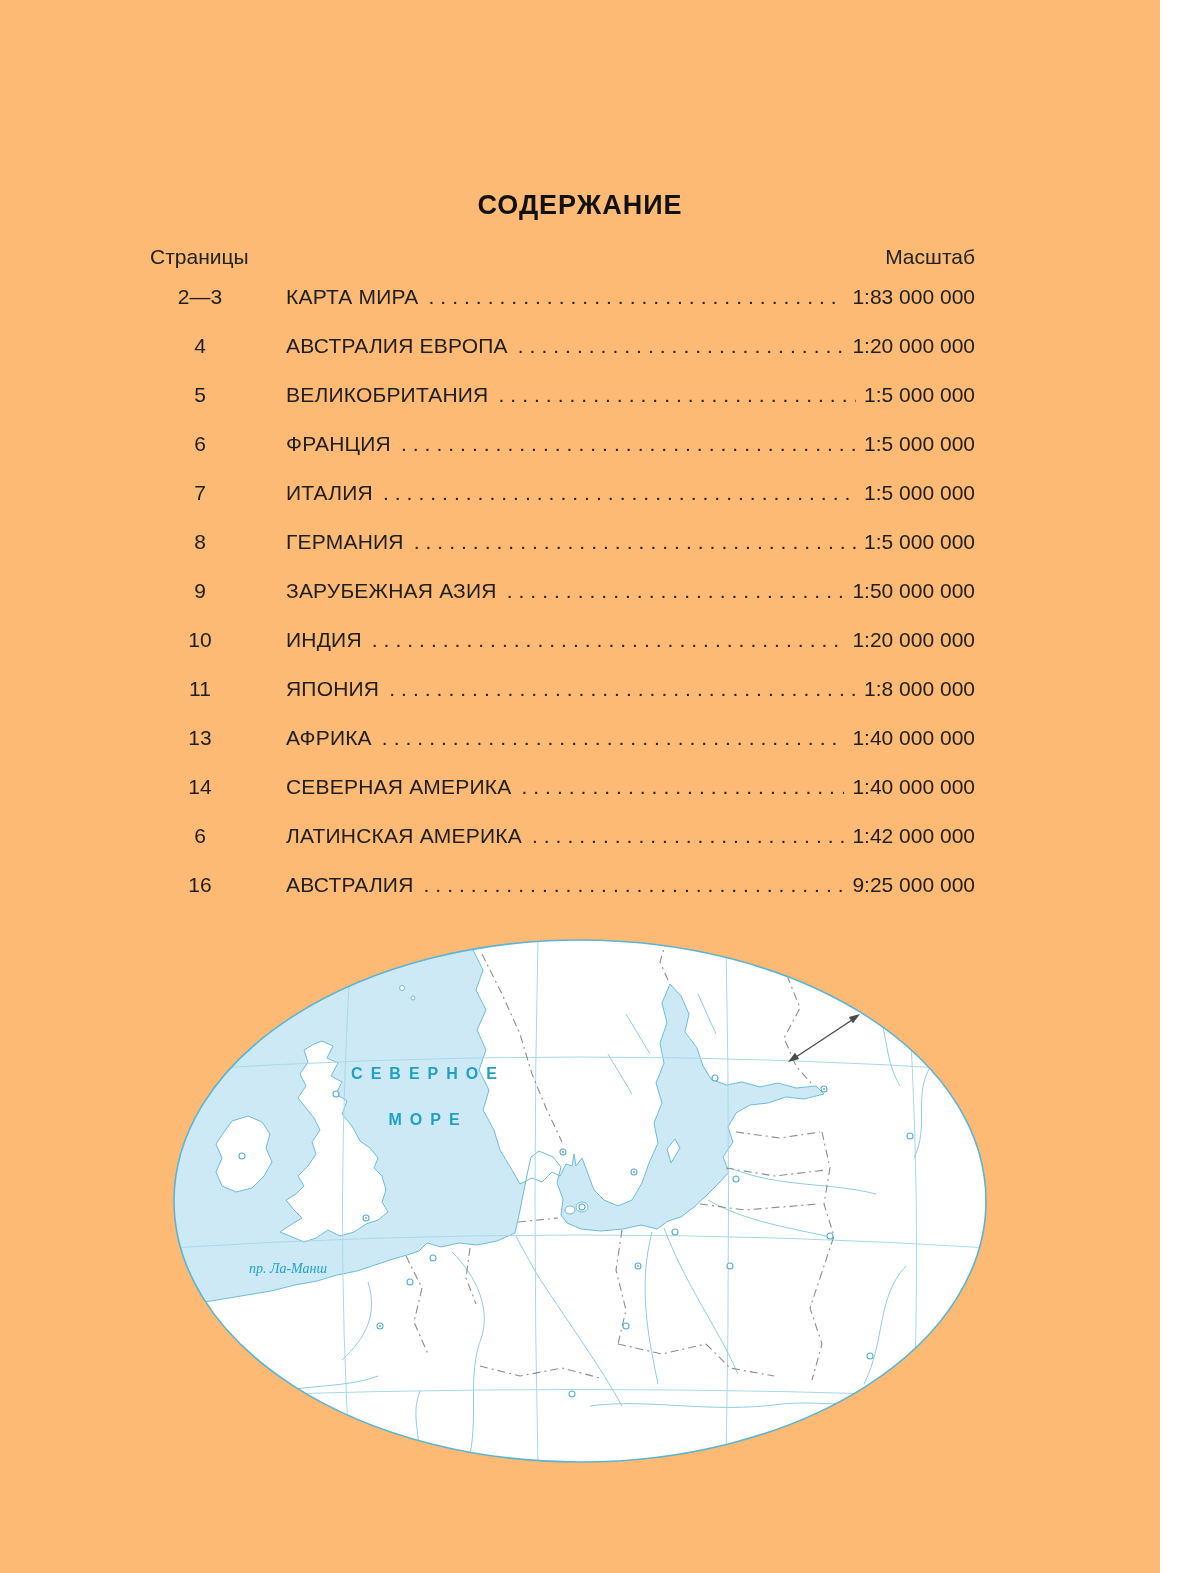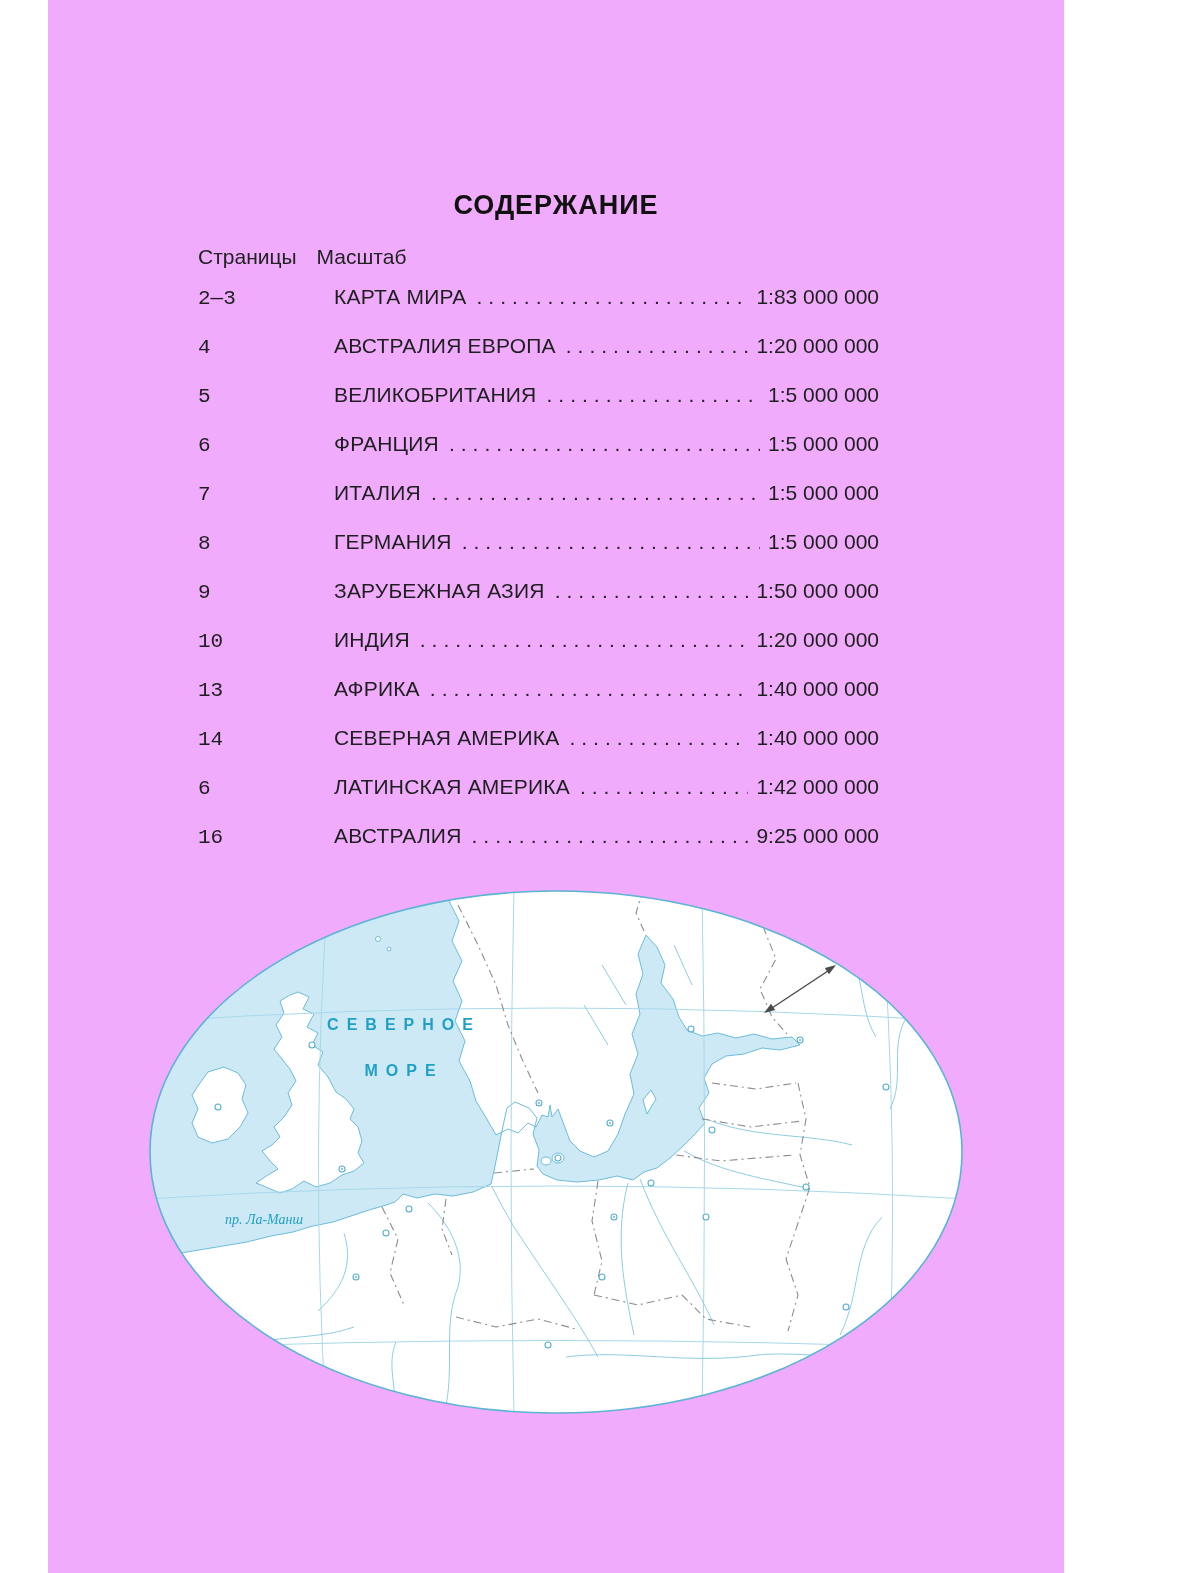--- a/index.html
+++ b/index.html
@@ -1,33 +1,32 @@
 <!DOCTYPE html>
 <html><head>
 <meta charset="utf-8">
 <style>
   html,body { margin:0; padding:0; background:#ffffff; }
   .page {
-    width:1016px; height:1573px; overflow:hidden; position:relative;
-    background:#f0abfc; color:#1e1e1e;
+    width:1160px; height:1573px; overflow:hidden; position:relative;
+    background:#fdba74; color:#1e1e1e;
     font-family:"Liberation Sans", sans-serif;
-    margin-left:48px;
   }
   .doc-title {
     margin-top:190px; text-align:center;
     font-size:27px; font-weight:bold; letter-spacing:1px; color:#111;
   }
   .content { margin:0 185px 0 150px; }
   .col-head {
-    display:flex; align-items:baseline;
+    display:flex; justify-content:space-between; align-items:baseline;
     margin-top:24px; font-size:21px; color:#222;gap:20px;
   }
   .toc { margin-top:16px; }
   .row { display:flex; align-items:baseline; height:49px; font-size:21px; }
-  .pages { width:100px; flex:0 0 auto;font-family:Liberation Mono, monospace; }
+  .pages { width:100px; text-align:center; flex:0 0 auto; }
   .map-title { margin-left:36px; white-space:nowrap; flex:0 0 auto; letter-spacing:0.2px;text-align:center; }
   .dots { flex:1 1 auto; overflow:hidden; white-space:nowrap; margin:0 2px 0 10px; color:#222; }
   .dots::after {
     content:"......................................................................................................";
     letter-spacing:6px;
   }
   .scale { flex:0 0 auto; white-space:nowrap; padding-left:6px; text-align:center; }
   .map-wrap { width:820px; margin:14px auto 0 auto; }
   figure { margin:0; }
 </style>
@@ -85,20 +84,26 @@
         <span class="pages">9</span>
         <span class="map-title">ЗАРУБЕЖНАЯ АЗИЯ</span>
         <span class="dots"></span>
         <span class="scale">1:50 000 000</span>
       </div>
       <div class="row">
         <span class="pages">10</span>
         <span class="map-title">ИНДИЯ</span>
         <span class="dots"></span>
         <span class="scale">1:20 000 000</span>
+      </div>
+      <div class="row">
+        <span class="pages">11</span>
+        <span class="map-title">ЯПОНИЯ</span>
+        <span class="dots"></span>
+        <span class="scale">1:8 000 000</span>
       </div>
       <div class="row">
         <span class="pages">13</span>
         <span class="map-title">АФРИКА</span>
         <span class="dots"></span>
         <span class="scale">1:40 000 000</span>
       </div>
       <div class="row">
         <span class="pages">14</span>
         <span class="map-title">СЕВЕРНАЯ АМЕРИКА</span>

